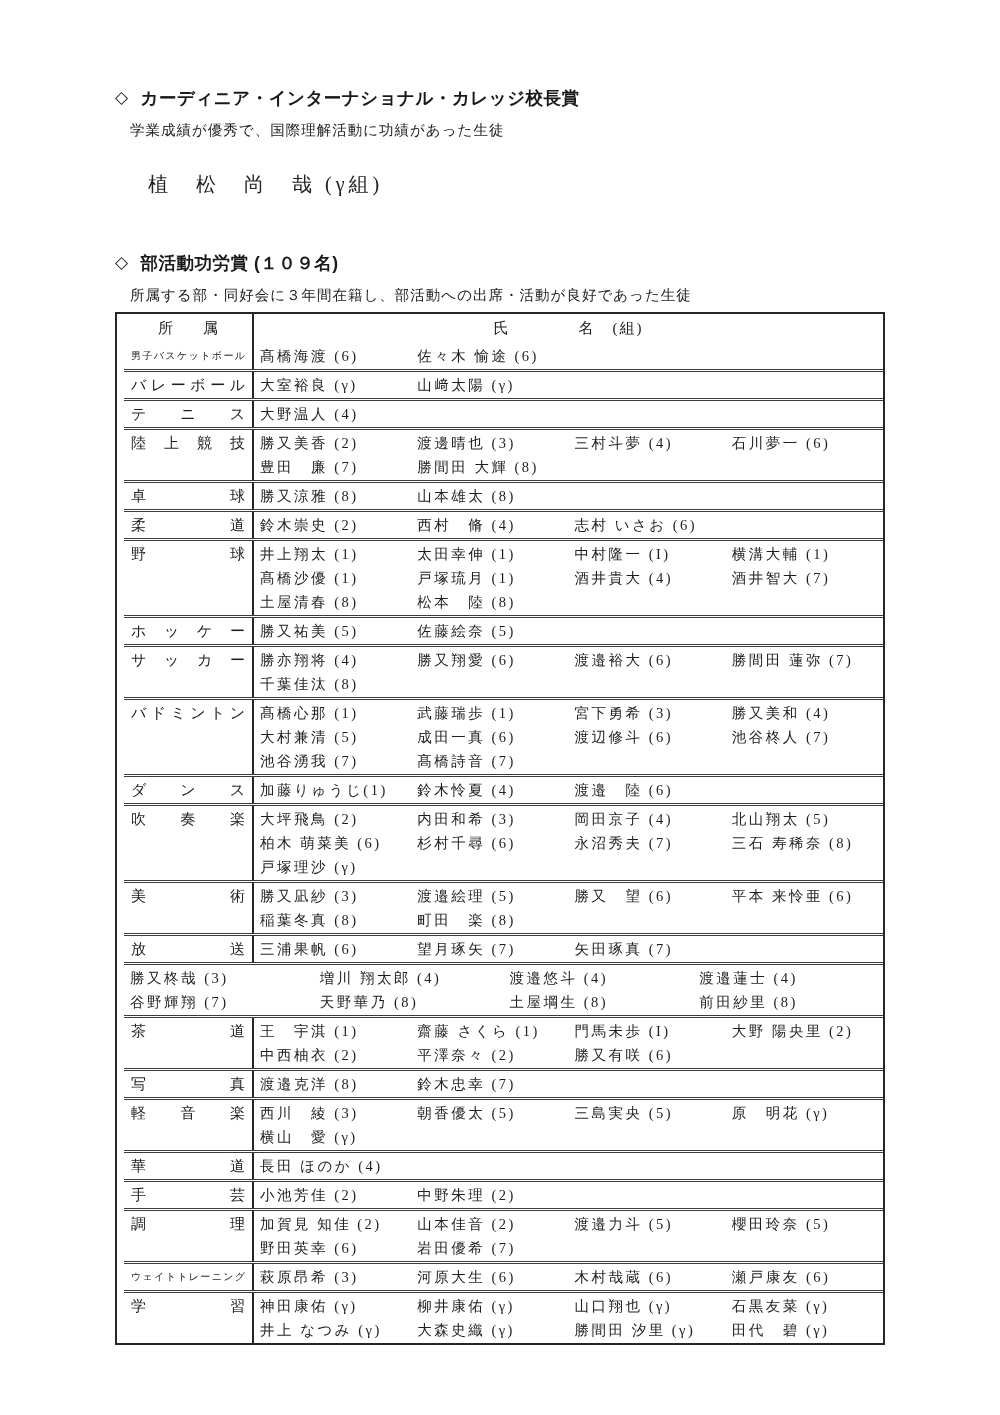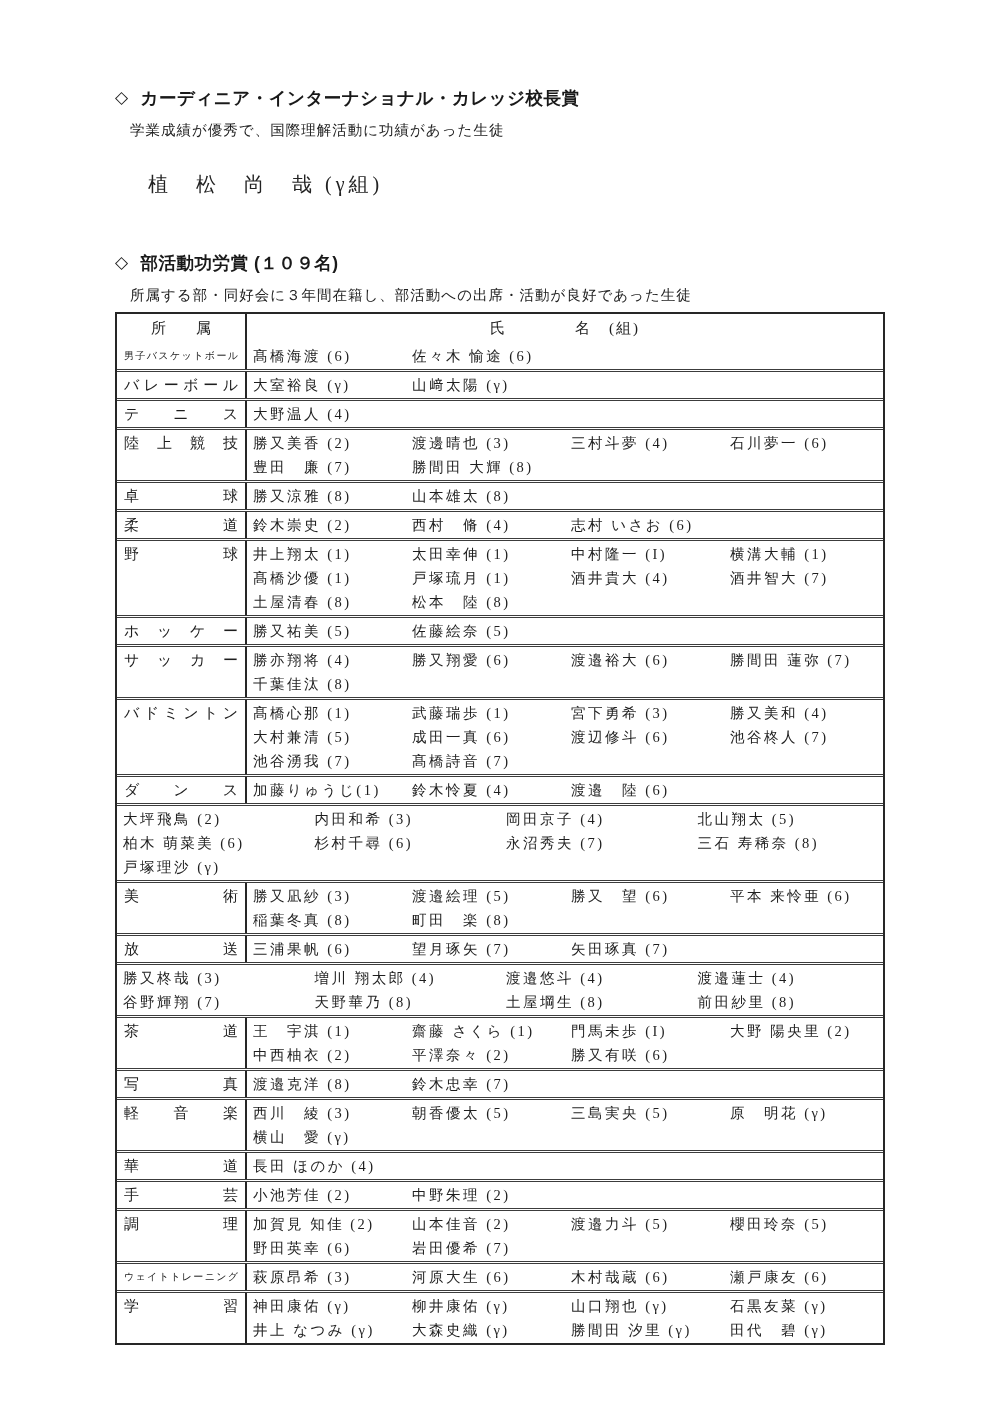--- a/index.html
+++ b/index.html
@@ -47,20 +47,21 @@
   }
   .award2 { margin-top: 53px; }
   .award2 .award-desc { margin-bottom: 7px; }
 
   
   .club-table {
     margin-top: 3px;
     width: 770px;
     border: 2px solid #262626;
     box-sizing: border-box;
+    padding-left: 7px;
   }
   .trow { display: flex; }
   .trow + .trow { border-top: 3px double #3c3c3c; }
   .club-cell {
     flex: 0 0 130px;
     width: 130px;
     box-sizing: border-box;
     border-right: 2px solid #262626;
     padding: 1px 7px;
     font-size: 15px;
@@ -264,20 +265,21 @@
               <div class="club-cell">ダンス</div>
               <div class="names-area">
                 <div class="name-line">
                   <span class="name-slot">加藤りゅうじ(1)</span>
                   <span class="name-slot">鈴木怜夏 (4)</span>
                   <span class="name-slot">渡邉　陸 (6)</span>
                 </div>
               </div>
             </div>
             <div class="trow">
+              <div class="club-cell">吹奏楽</div>
               <div class="names-area">
                 <div class="name-line">
                   <span class="name-slot">大坪飛鳥 (2)</span>
                   <span class="name-slot">内田和希 (3)</span>
                   <span class="name-slot">岡田京子 (4)</span>
                   <span class="name-slot">北山翔太 (5)</span>
                 </div>
                 <div class="name-line">
                   <span class="name-slot">柏木 萌菜美 (6)</span>
                   <span class="name-slot">杉村千尋 (6)</span>

